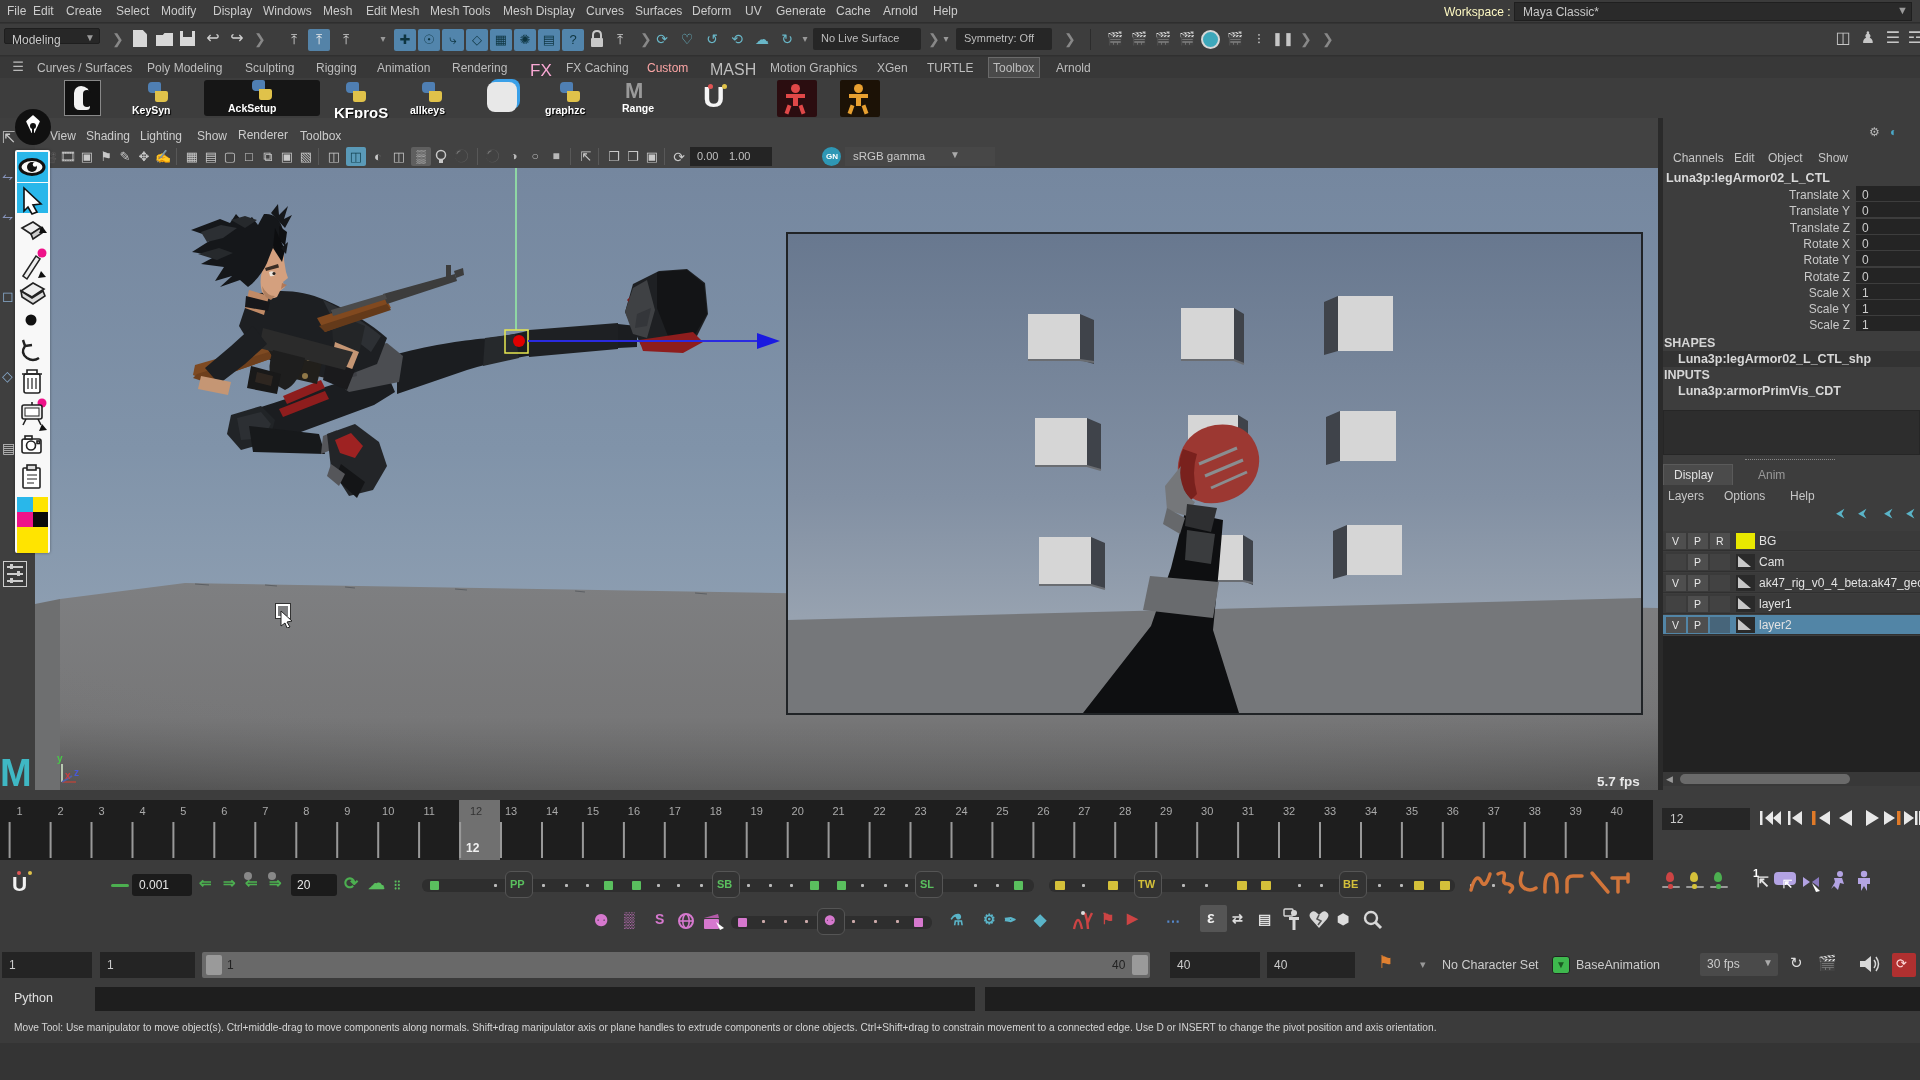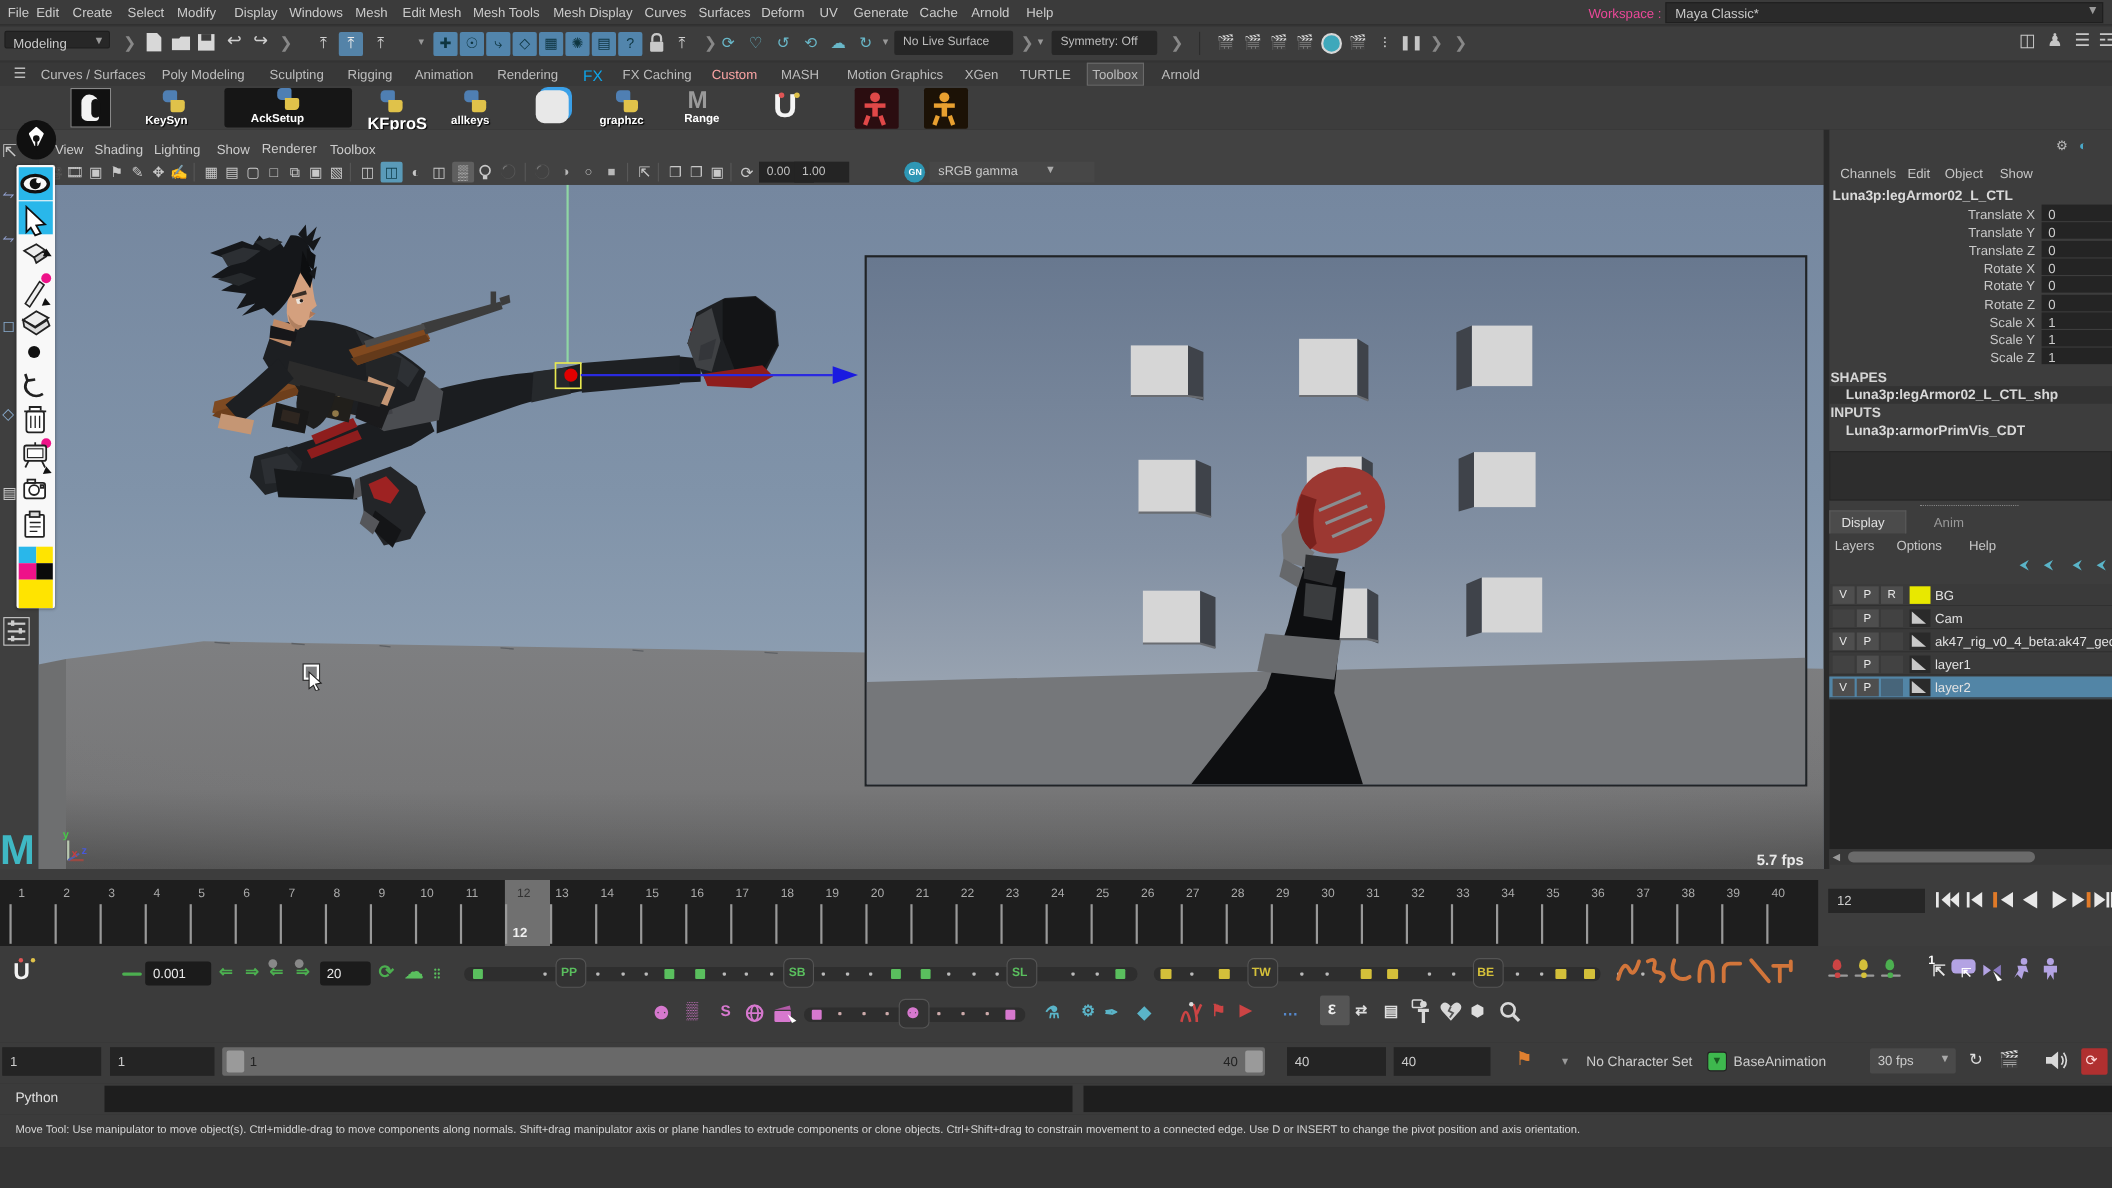--- a/index.html
+++ b/index.html
@@ -25,21 +25,21 @@
       <span class="abs tx" style="left:503px;top:4px;">Mesh Display</span>
       <span class="abs tx" style="left:586px;top:4px;">Curves</span>
       <span class="abs tx" style="left:635px;top:4px;">Surfaces</span>
       <span class="abs tx" style="left:692px;top:4px;">Deform</span>
       <span class="abs tx" style="left:745px;top:4px;">UV</span>
       <span class="abs tx" style="left:776px;top:4px;">Generate</span>
       <span class="abs tx" style="left:836px;top:4px;">Cache</span>
       <span class="abs tx" style="left:883px;top:4px;">Arnold</span>
       <span class="abs tx" style="left:933px;top:4px;">Help</span>
     </div>
-<div class="abs tx" style="left:1444px;top:5px;color:#ec4899;">Workspace :</div>
+<div class="abs tx" style="left:1444px;top:5px;color:#fef9c3;">Workspace :</div>
 <div class="abs" style="left:1514px;top:2px;width:398px;height:19px;background:#2a2a2a;border:1px solid #1f1f1f;">
  <span style="position:absolute;left:8px;top:2px;color:#c9c9c9;font-size:12px;">Maya Classic*</span>
  <span style="position:absolute;right:3px;top:1px;color:#9a9a9a;font-size:11px;">▼</span>
     </div>
 <div class="abs" style="left:0;top:24px;width:1920px;height:32px;background:#3d3d3d;border-bottom:1px solid #303030;"></div>
 <div>
       <div class="abs" style="left:4px;top:28px;width:96px;height:16px;background:#272727;border:1px solid #1e1e1e;border-radius:2px;">
         <span style="position:absolute;left:7px;top:4px;font-size:12px;color:#c9c9c9;">Modeling</span>
         <span style="position:absolute;right:4px;top:3px;color:#999;font-size:10px;">▼</span>
       </div>
@@ -114,24 +114,24 @@
 <div>
       <span class="abs" style="left:8px;top:60px;width:20px;text-align:center;color:#b9b9b9;font-size:13px;line-height:1;">☰</span>
       <span class="abs" style="left:6px;top:97px;width:20px;text-align:center;color:#b9b9b9;font-size:13px;line-height:1;">⚙</span>
       <div class="abs" style="left:988px;top:57px;width:52px;height:21px;background:#4a4a4a;border:1px solid #6a6a6a;"></div>
       <span class="abs" style="left:37px;top:61px;color:#bdbdbd;font-size:12px;white-space:nowrap;">Curves / Surfaces</span>
       <span class="abs" style="left:147px;top:61px;color:#bdbdbd;font-size:12px;white-space:nowrap;">Poly Modeling</span>
       <span class="abs" style="left:245px;top:61px;color:#bdbdbd;font-size:12px;white-space:nowrap;">Sculpting</span>
       <span class="abs" style="left:316px;top:61px;color:#bdbdbd;font-size:12px;white-space:nowrap;">Rigging</span>
       <span class="abs" style="left:377px;top:61px;color:#bdbdbd;font-size:12px;white-space:nowrap;">Animation</span>
       <span class="abs" style="left:452px;top:61px;color:#bdbdbd;font-size:12px;white-space:nowrap;">Rendering</span>
-      <span class="abs" style="left:530px;top:61px;color:#0ea5e9;font-size:14px;white-space:nowrap;">FX</span>
+      <span class="abs" style="left:530px;top:61px;color:#f9a8d4;font-size:17px;white-space:nowrap;">FX</span>
       <span class="abs" style="left:566px;top:61px;color:#bdbdbd;font-size:12px;white-space:nowrap;">FX Caching</span>
       <span class="abs" style="left:647px;top:61px;color:#fca5a5;font-size:12px;white-space:nowrap;">Custom</span>
-      <span class="abs" style="left:710px;top:61px;color:#bdbdbd;font-size:12px;white-space:nowrap;">MASH</span>
+      <span class="abs" style="left:710px;top:61px;color:#bdbdbd;font-size:16px;white-space:nowrap;">MASH</span>
       <span class="abs" style="left:770px;top:61px;color:#bdbdbd;font-size:12px;white-space:nowrap;">Motion Graphics</span>
       <span class="abs" style="left:877px;top:61px;color:#bdbdbd;font-size:12px;white-space:nowrap;">XGen</span>
       <span class="abs" style="left:927px;top:61px;color:#bdbdbd;font-size:12px;white-space:nowrap;">TURTLE</span>
       <span class="abs" style="left:993px;top:61px;color:#bdbdbd;font-size:12px;white-space:nowrap;">Toolbox</span>
       <span class="abs" style="left:1056px;top:61px;color:#bdbdbd;font-size:12px;white-space:nowrap;">Arnold</span>
     </div>
 <div class="abs" style="left:0;top:78px;width:1920px;height:40px;background:#3d3d3d;"></div>
 <div>
       <div class="abs" style="left:64px;top:80px;width:37px;height:36px;background:#111;border:1px solid #888;">
         <div style="position:absolute;left:9px;top:5px;width:16px;height:24px;background:#f2f2f2;border-radius:8px 10px 4px 6px;"></div>

